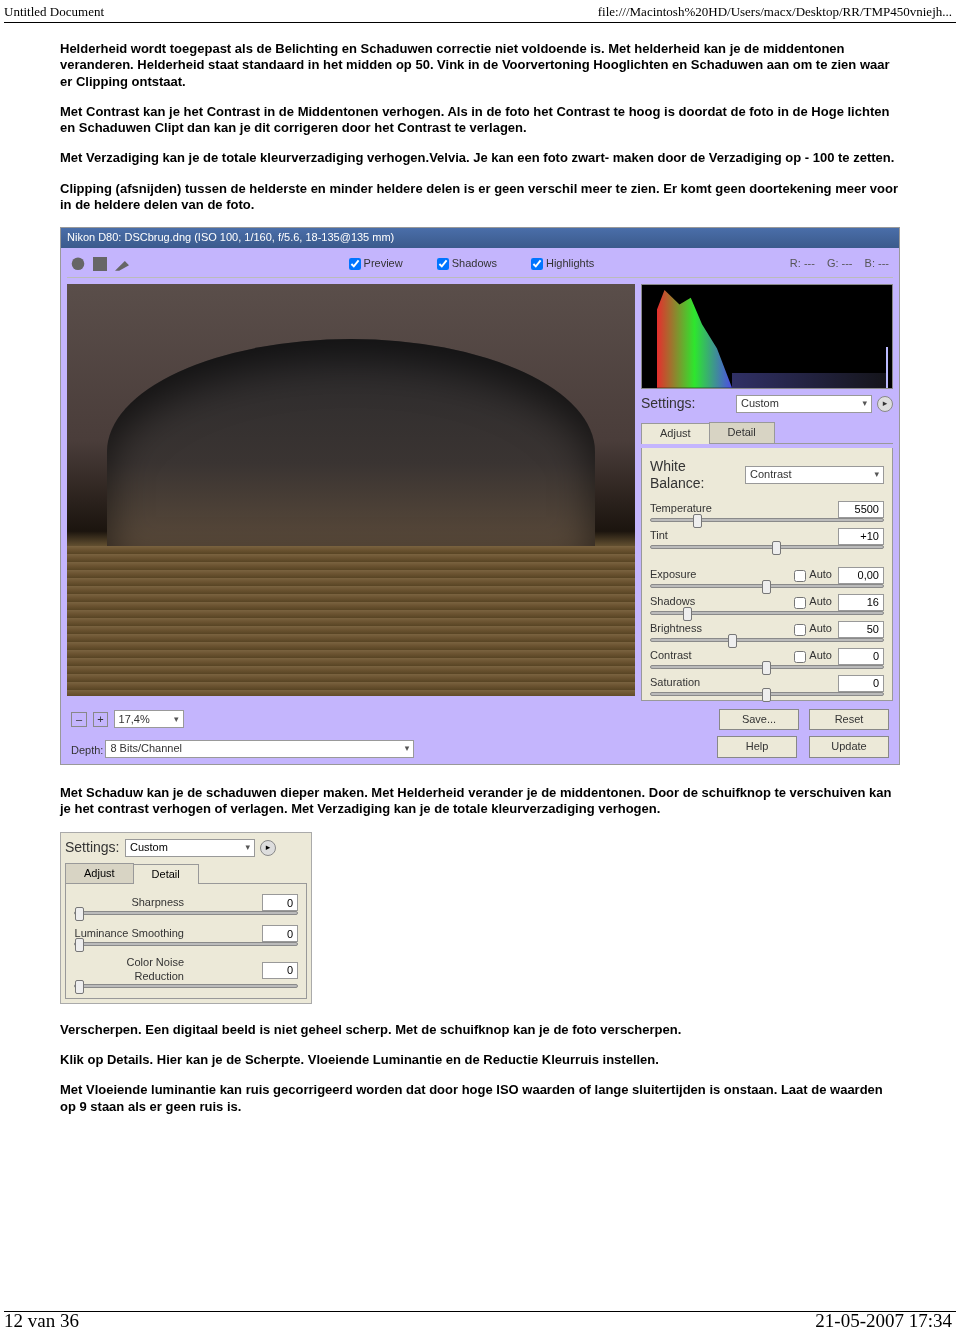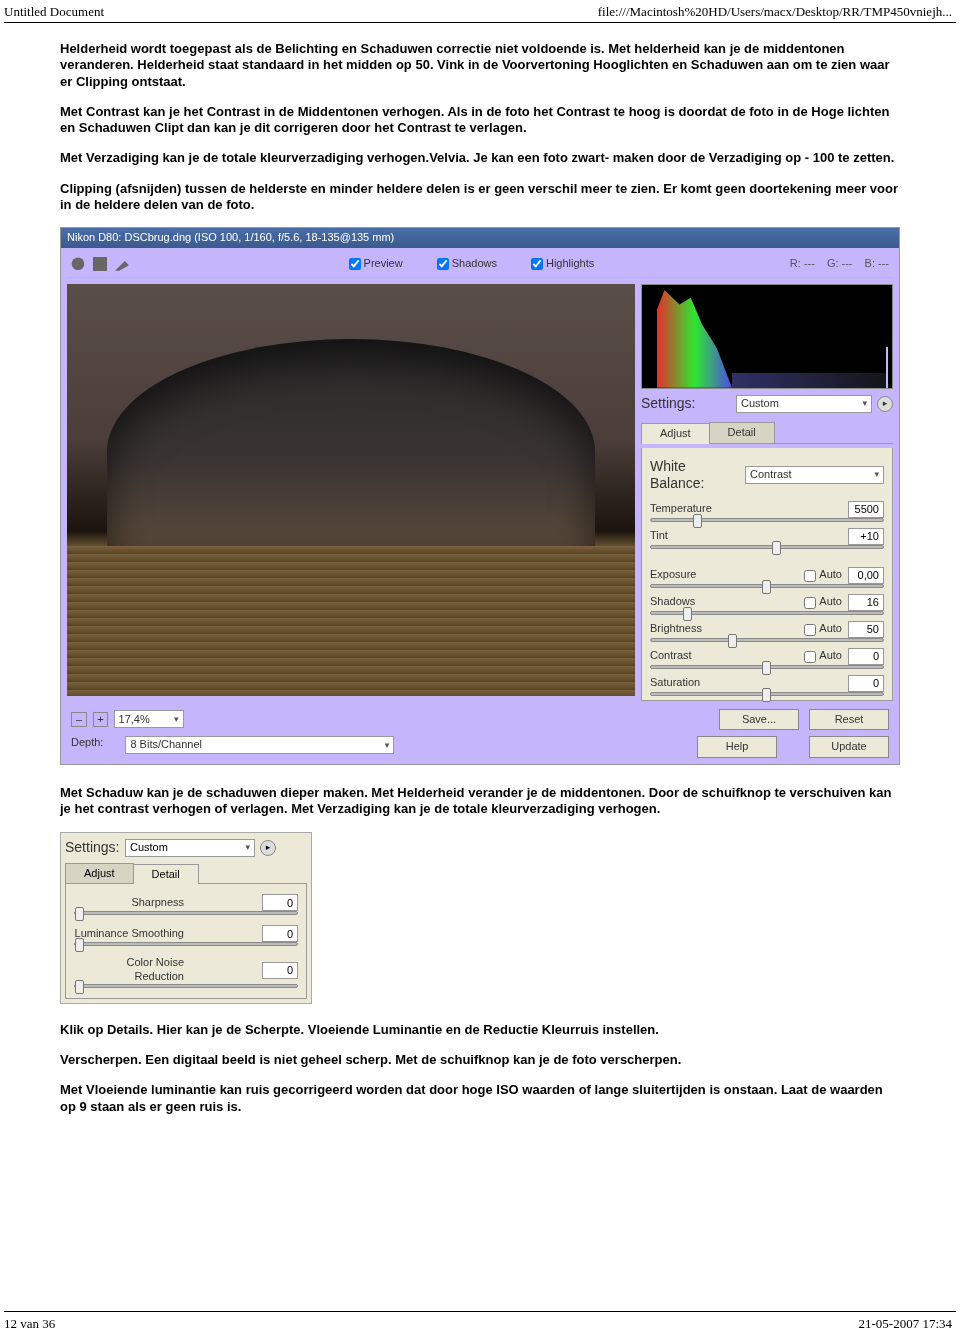--- a/index.html
+++ b/index.html
@@ -90,21 +90,21 @@
     background: linear-gradient(90deg,rgba(120,120,255,.4),rgba(200,200,255,.1));
   }
   .hist-spike { position:absolute; right:4px; bottom:0; width:2px; height:40%; background:#bbf; }
   .panel-row { display:flex; align-items:center; gap:5px; padding:2px 0; }
   .panel-row .lbl { flex:0 0 90px; color:#333; font-size:14px; }
   .sel, .txt {
     background:#fff; border:1px solid #999; padding:1px 4px; font-size:11px; font-family:inherit;
   }
   .sel { flex:1; height:18px; display:flex; align-items:center; justify-content:space-between; }
   .sel::after { content:"▾"; color:#555; font-size:9px; margin-left:4px; }
-  .txt { width:36px; text-align:right; height:17px; }
+  .txt { width:46px; text-align:right; height:17px; }
   .round-btn { width:16px; height:16px; border-radius:50%; border:1px solid #888; background:#ddd; display:flex; align-items:center; justify-content:center; font-size:9px; }
   .tabs { display:flex; border-bottom:1px solid #999; margin-top:3px; }
   .tab { padding:3px 18px; border:1px solid #999; border-bottom:none; background:#d8d4c4; font-size:11px; margin-right:-1px; }
   .tab.active { background:#ece9d8; position:relative; top:1px; }
   .tab-body {
     border:1px solid #999; border-top:none; padding:8px 8px 4px 8px; background:#ece9d8;
     display:flex; flex-direction:column; gap:6px;
   }
   .slider-row { display:flex; align-items:center; gap:6px; }
   .slider-row .lbl { flex:0 0 80px; color:#333; }
@@ -115,21 +115,21 @@
   .slider .thumb {
     position:absolute; top:-5px; width:9px; height:14px; background:#eee; border:1px solid #777; border-radius:2px;
   }
   .acr-footer { display:flex; justify-content:space-between; align-items:center; padding:8px 4px 2px 4px; }
   .foot-left { display:flex; gap:6px; align-items:center; }
   .btn {
     background:#ece9d8; border:1px solid #888; padding:3px 18px; font-size:11px; font-family:inherit;
     min-width:80px; text-align:center;
   }
   .foot-right { display:flex; gap:10px; }
-  .depth-row { padding:4px 4px 0 4px; display:flex; gap:22px; align-items:flex-start; }
+  .depth-row { padding:4px 4px 0 4px; display:flex; gap:2px; align-items:flex-end; }
 
   .detail-panel {
     width: 252px;
     border: 1px solid #aaa;
     background: #ece9d8;
     font-family: Tahoma, Arial, sans-serif;
     font-size: 11px;
     padding: 4px;
     margin-bottom: 18px;
     font-weight:normal;
@@ -137,21 +137,21 @@
   .detail-panel .panel-row .sel { width:130px; flex:none; }
   .detail-panel .tab-body { gap:10px; padding:10px 8px; }
   .detail-panel .slider-row .lbl { flex:0 0 110px;text-align:right; }
 
   .footer-row {
     position: absolute;
     bottom: 6px; left: 0; right: 0;
     display: flex;
     justify-content: space-between;
     padding: 0 8px 0 4px;
-    font-size: 13px;
+    font-size: 19px;
     text-align: right;
   }
   .footer-line { position:absolute; bottom:26px; left:4px; right:4px; border-top:1px solid #000; }
   input[type=checkbox]{ width:12px; height:12px; }
 </style>
 </head>
 <body>
 
 <div class="header-row">
   <span>Untitled Document</span>
@@ -391,22 +391,22 @@
           <span style="flex:1"></span>
           <input class="txt" style="width: 36px;" value="0">
         </div>
         <div class="slider">
             <div class="thumb" style="left:0%"></div>
           </div>
       </div>
     </div>
   </div>
 
+  <p>Verscherpen. Een digitaal beeld is niet geheel scherp. Met de schuifknop kan je de foto verscherpen.</p>
   <p>Klik op Details. Hier kan je de Scherpte. Vloeiende Luminantie en de Reductie Kleurruis instellen.</p>
-  <p>Verscherpen. Een digitaal beeld is niet geheel scherp. Met de schuifknop kan je de foto verscherpen.</p>
   <p>Met Vloeiende luminantie kan ruis gecorrigeerd worden dat door hoge ISO waarden of lange sluitertijden is onstaan. Laat de waarden op 9 staan als er geen ruis is.</p>
 </div>
 
 <div class="footer-line"></div>
 <div class="footer-row">
   <span>12 van 36</span>
   <span>21-05-2007 17:34</span>
 </div>
 
 </body></html>

